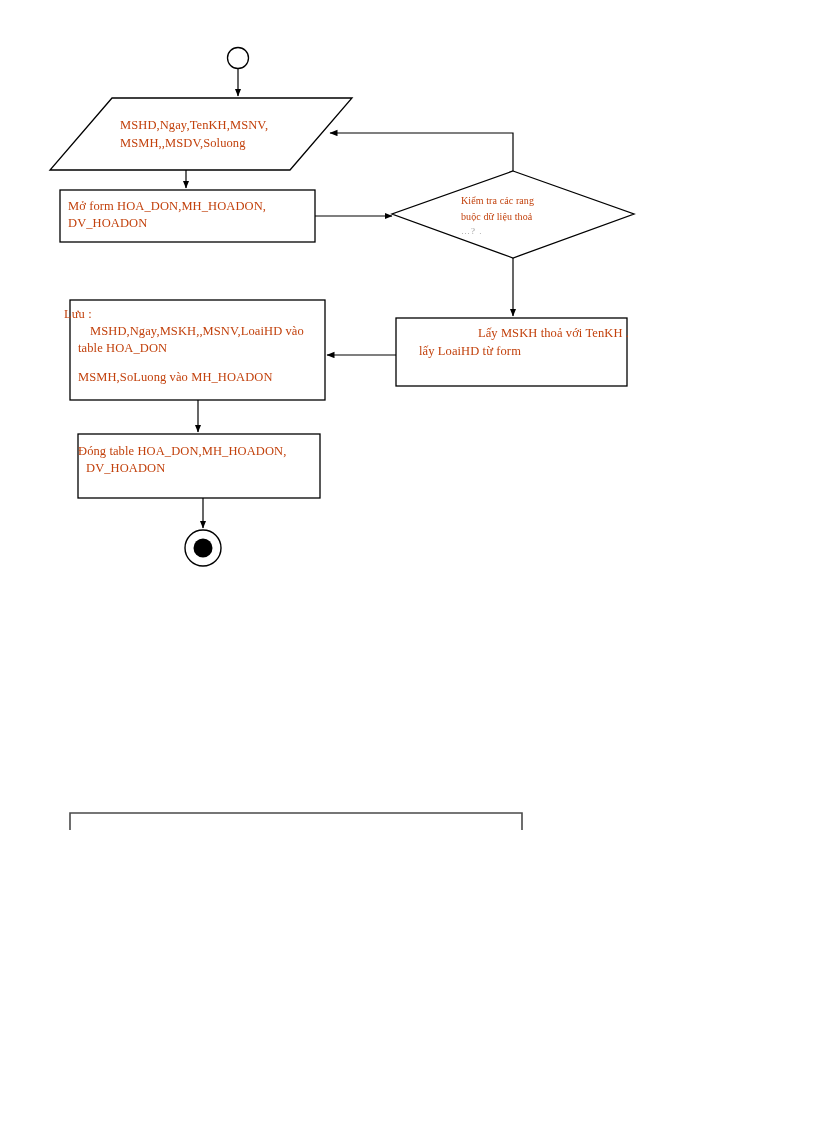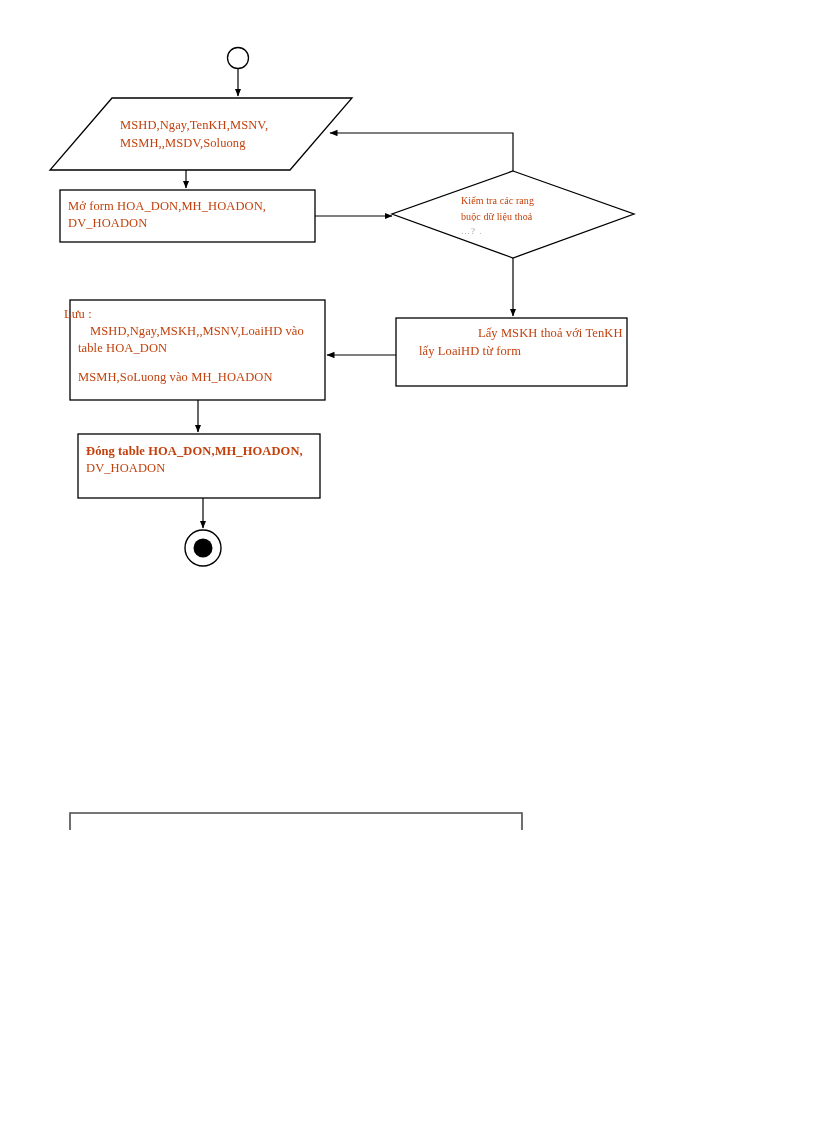--- a/index.html
+++ b/index.html
@@ -102,16 +102,16 @@
   <div class="node-text diamond-text faint-line" style="left:461px; top:226px; width:130px;">…? .</div>
 
   <div class="node-text" style="left:404px; top:325px; width:225px;text-align:right;">Lấy MSKH  thoả với TenKH  .</div>
   <div class="node-text" style="left:419px; top:343px; width:225px;">lấy LoaiHD  từ form</div>
 
   <div class="node-text" style="left:64px; top:306px; width:250px;">Lưu :</div>
   <div class="node-text" style="left:90px; top:323px; width:250px;">MSHD,Ngay,MSKH,,MSNV,LoaiHD    vào</div>
   <div class="node-text" style="left:78px; top:340px; width:250px;">table HOA_DON</div>
   <div class="node-text" style="left:78px; top:357px; width:250px;margin-top:12px;">MSMH,SoLuong vào MH_HOADON</div>
 
-  <div class="node-text" style="left:86px; top:443px; width:240px;font-weight:bold;">Đóng table HOA_DON,MH_HOADON,</div>
+  <div class="node-text" style="left:78px; top:443px; width:240px;">Đóng table HOA_DON,MH_HOADON,</div>
   <div class="node-text" style="left:86px; top:460px; width:240px;">DV_HOADON</div>
 
 </div>
 
 </body></html>

